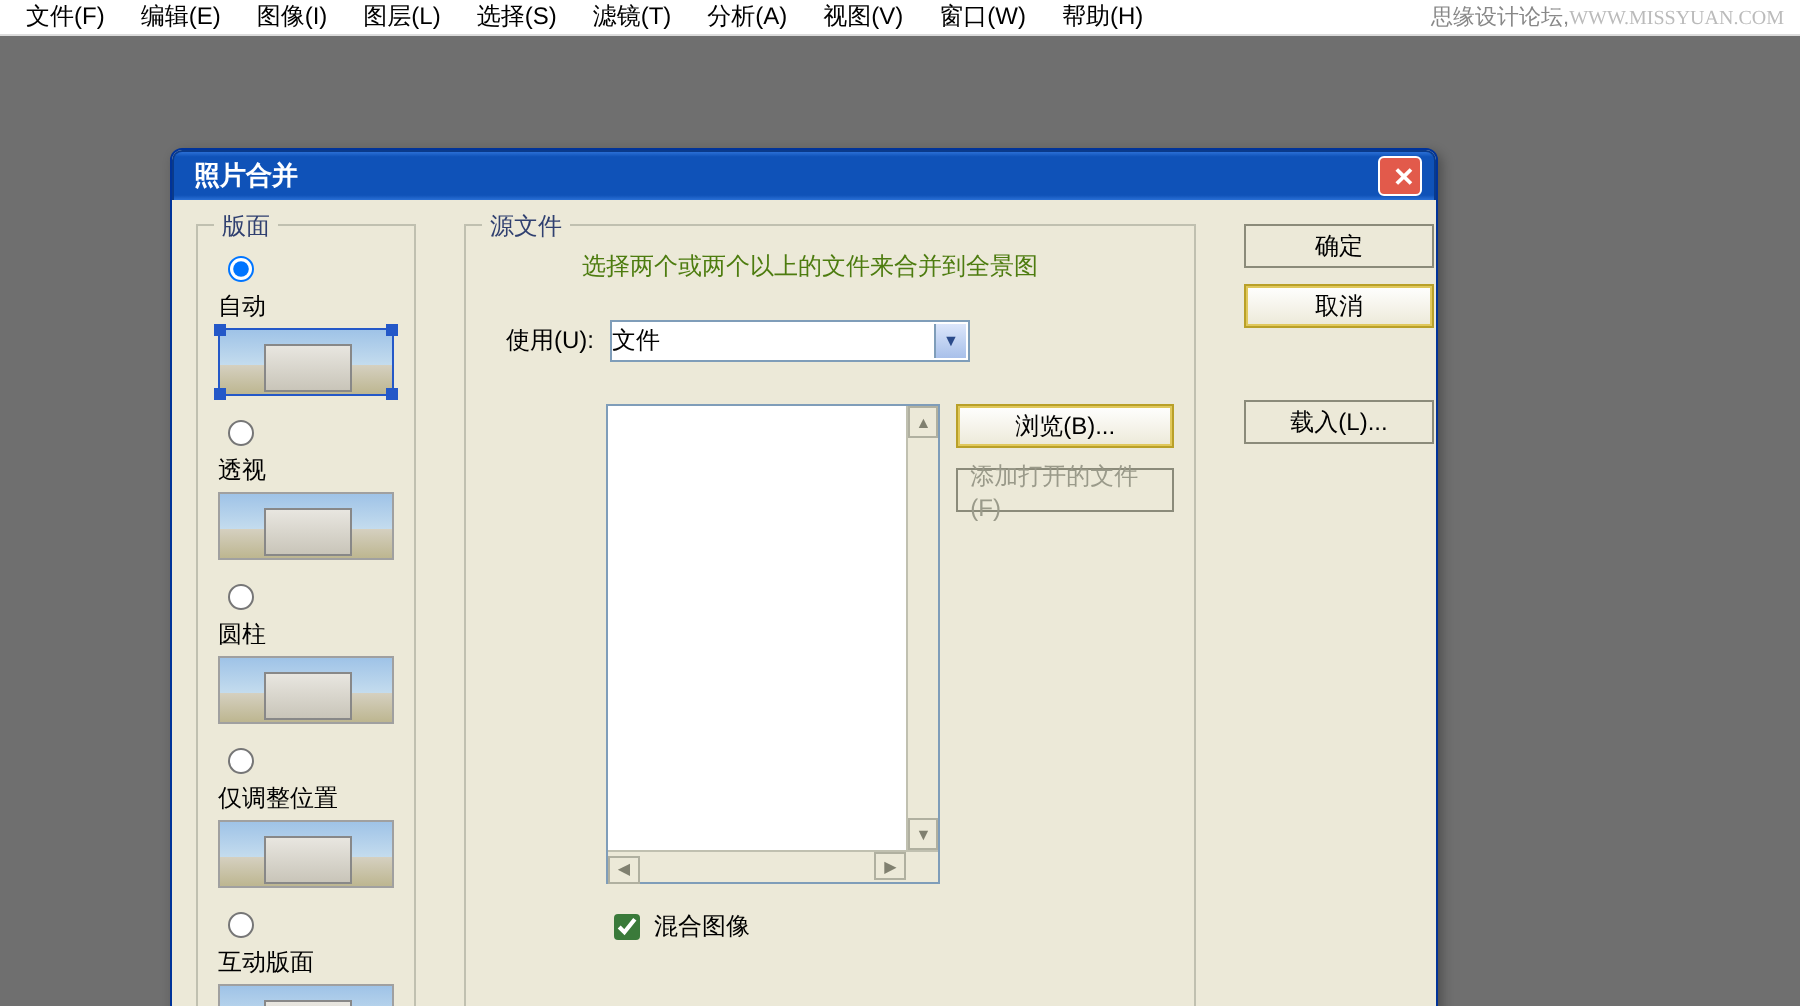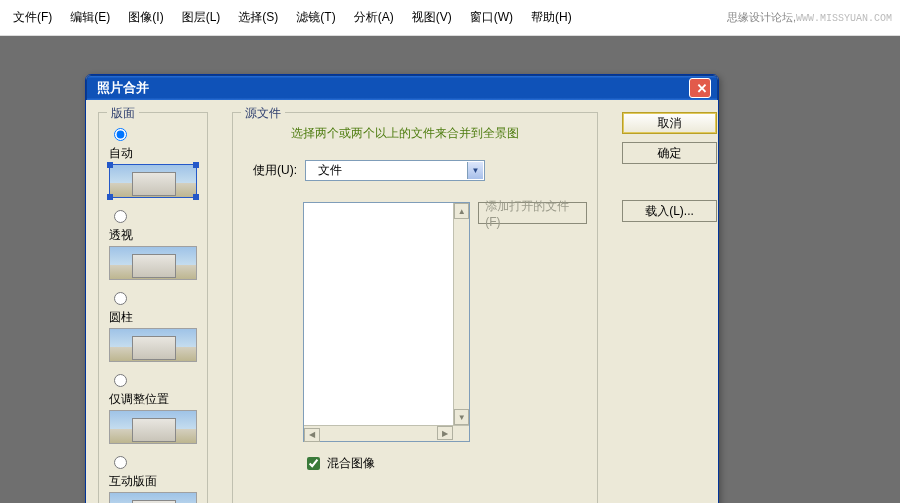--- a/index.html
+++ b/index.html
@@ -1,20 +1,20 @@
 <!DOCTYPE html>
 <html><head>
 <meta charset="utf-8">
 <style>
   * { box-sizing: border-box; }
   body { margin: 0; font-family: "SimSun", "宋体", sans-serif; font-size: 12px; background: #6f6f6f; width: 900px; height: 503px; overflow: hidden; }
-  .topbar { background: #ffffff; height: 36px; display: flex; align-items: center; padding: 0 4px; border-bottom: 1px solid #dcdcdc; }
+  .topbar { background: #ffffff; height: 18px; display: flex; align-items: center; padding: 0 4px; border-bottom: 1px solid #dcdcdc; }
   .menu-item { padding: 2px 9px; cursor: default; }
   .watermark { margin-left: auto; color: #888; font-size: 11px; padding-right: 4px; }
-  .watermark a { color: #bbb; font-family: Liberation Mono, monospace; text-decoration: none; font-size: 10px; }
+  .watermark a { color: #bbb; font-family: Liberation Serif, serif; text-decoration: none; font-size: 10px; }
 
   .dialog { position: absolute; left: 85px; top: 74px; width: 634px; background: #ece9d8; border: 1px solid #003399; border-radius: 6px 6px 0 0; box-shadow: 2px 2px 6px rgba(0,0,0,0.3); }
   .titlebar { background: linear-gradient(to bottom, #2a6fd5, #0f52b8 10%, #0f52b8 90%, #2a6fd5); color: #fff; height: 25px; display: flex; align-items: center; padding: 0 6px; border-radius: 5px 5px 0 0; font-weight: bold; font-size: 13px; border: 1px solid #0a3a8a; border-bottom: none; }
   .titlebar span { margin-left: 4px; }
   .close-btn { margin-left: auto; background: #e25a4b; color: #fff; border: 1px solid #fff; border-radius: 3px; width: 22px; height: 20px; display: flex; align-items: center; justify-content: center; font-weight: bold; font-family: Arial; font-size: 13px; }
 
   .dialog-body { display: flex; padding: 12px; gap: 24px; }
   .fieldset-like { border: 1px solid #c0c0b0; position: relative; padding: 12px 10px 10px 10px; background: #ece9d8; }
   .fieldset-like .legend { position: absolute; top: -8px; left: 8px; background: #ece9d8; padding: 0 4px; color: #304070; }
 
@@ -26,21 +26,21 @@
   .thumb-sky { position:absolute; inset:0; background: linear-gradient(to bottom, #9fc3e7 0%, #c4dcee 55%, #d5d0c0 55%, #bdb690 100%); }
   .thumb-building { position:absolute; left:22px; top:7px; width:44px; height:24px; background: linear-gradient(to bottom, #e8e6e0 0%, #c9c5b9 100%); border:1px solid #888; }
   .thumb-hand { position:absolute; right:-6px; bottom:-6px; width:22px; height:20px; background: radial-gradient(circle at 40% 40%, #fff 0 50%, #dce5f2 50%); border:1px solid #6688cc; border-radius:4px; }
   .thumb-corner { position:absolute; width:6px; height:6px; background:#2458c8; }
   .thumb-corner.tl{top:-3px;left:-3px;} .thumb-corner.tr{top:-3px;right:-3px;} .thumb-corner.bl{bottom:-3px;left:-3px;} .thumb-corner.br{bottom:-3px;right:-3px;}
 
   .panel-center { flex: 1; min-height: 380px; }
   .center-desc { text-align: left; padding-left: 48px; color: #4d7c0f; margin-bottom: 18px; }
   .use-row { display: flex; align-items: center; gap: 8px; margin-bottom: 21px; }
   .use-row label { width: 54px; text-align: right; }
-  .select-box { flex: 1; max-width: 180px; height: 21px; border: 1px solid #7f9db9; background: #fff; display: flex; align-items: center; padding: 0 12px; position: relative; }
+  .select-box { flex: 1; max-width: 180px; height: 21px; border: 1px solid #7f9db9; background: #fff; display: flex; align-items: center; padding: 0 0; position: relative; }
   .select-box .arrow { position:absolute; right:1px; top:1px; bottom:1px; width:16px; background: linear-gradient(to bottom, #dce6fb, #a8c0ea); border-left:1px solid #7f9db9; display:flex;align-items:center;justify-content:center; color:#2a4a8a; font-size:8px;}
   .listbox { width: 174px; height: 240px; border: 1px solid #7f9db9; margin-left: 60px; background: #fff; position: relative; }
   .listbox .scroll-v { position:absolute; right:0; top:0; bottom:16px; width:16px; background:#ece9d8; border-left:1px solid #c0c0b0;}
   .listbox .scroll-v .up, .listbox .scroll-v .down { height:16px; background:#ece9d8; border:1px solid #b0b0a0; display:flex;align-items:center;justify-content:center; font-size:8px; color:#808070;}
   .listbox .scroll-v .down{position:absolute;bottom:0;left:0;right:0;}
   .listbox .scroll-h { position:absolute; left:0; right:0; bottom:0; height:16px; background:#ece9d8; border-top:1px solid #c0c0b0;}
   .listbox .scroll-h .lft, .listbox .scroll-h .rgt{width:16px;height:14px;border:1px solid #b0b0a0;display:inline-flex;align-items:center;justify-content:center;font-size:8px;color:#808070;}
   .listbox .scroll-h .rgt{float:right; margin-right:16px;}
   .btn-col { display:flex; flex-direction:column; gap:10px; margin-left:8px; }
   .center-row { display:flex; }
@@ -154,31 +154,32 @@
           <div class="scroll-v">
             <div class="up">▲</div>
             <div class="down">▼</div>
           </div>
           <div class="scroll-h">
             <div class="lft">◀</div>
             <div class="rgt">▶</div>
           </div>
         </div>
         <div class="btn-col">
+          <div class="btn gold">浏览(B)...</div>
           <div class="btn disabled">添加打开的文件(F)</div>
         </div>
       </div>
 
       <div class="blend-row">
         <input type="checkbox" checked="" style="">
         <label>混合图像</label>
       </div>
     </div>
 
     <div class="panel-right">
+      <div class="btn">确定</div>
       <div class="btn gold">取消</div>
-      <div class="btn">确定</div>
       <div class="spacer"></div>
       <div class="btn">载入(L)...</div>
     </div>
 
   </div>
 </div>
 
 </body></html>

